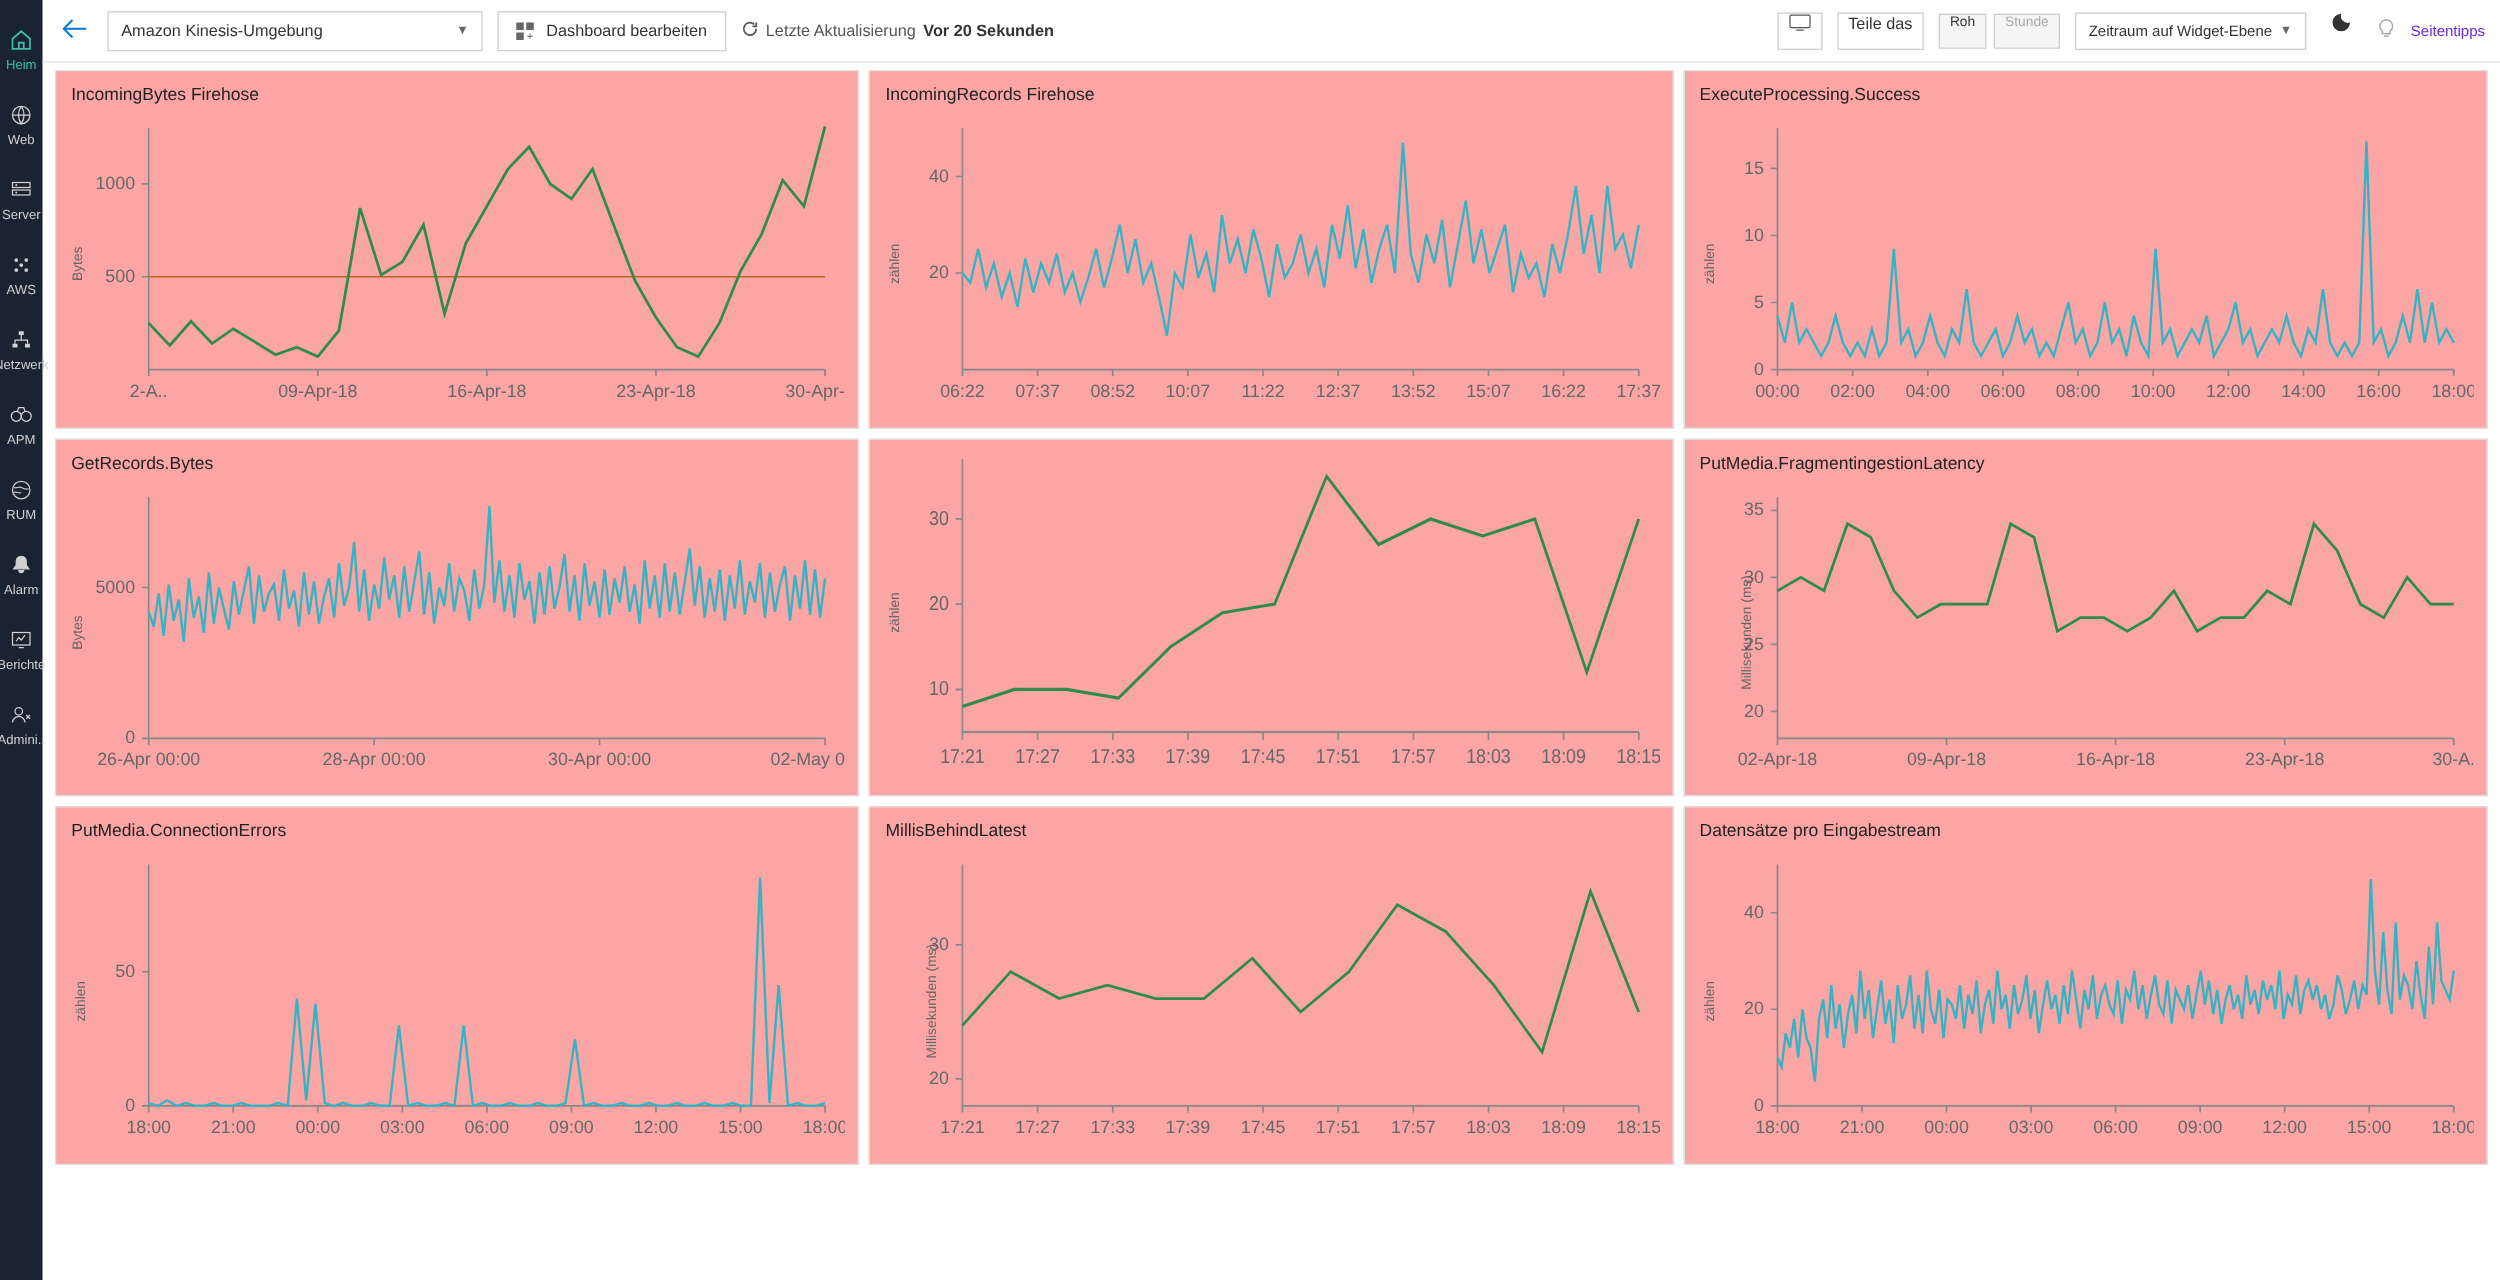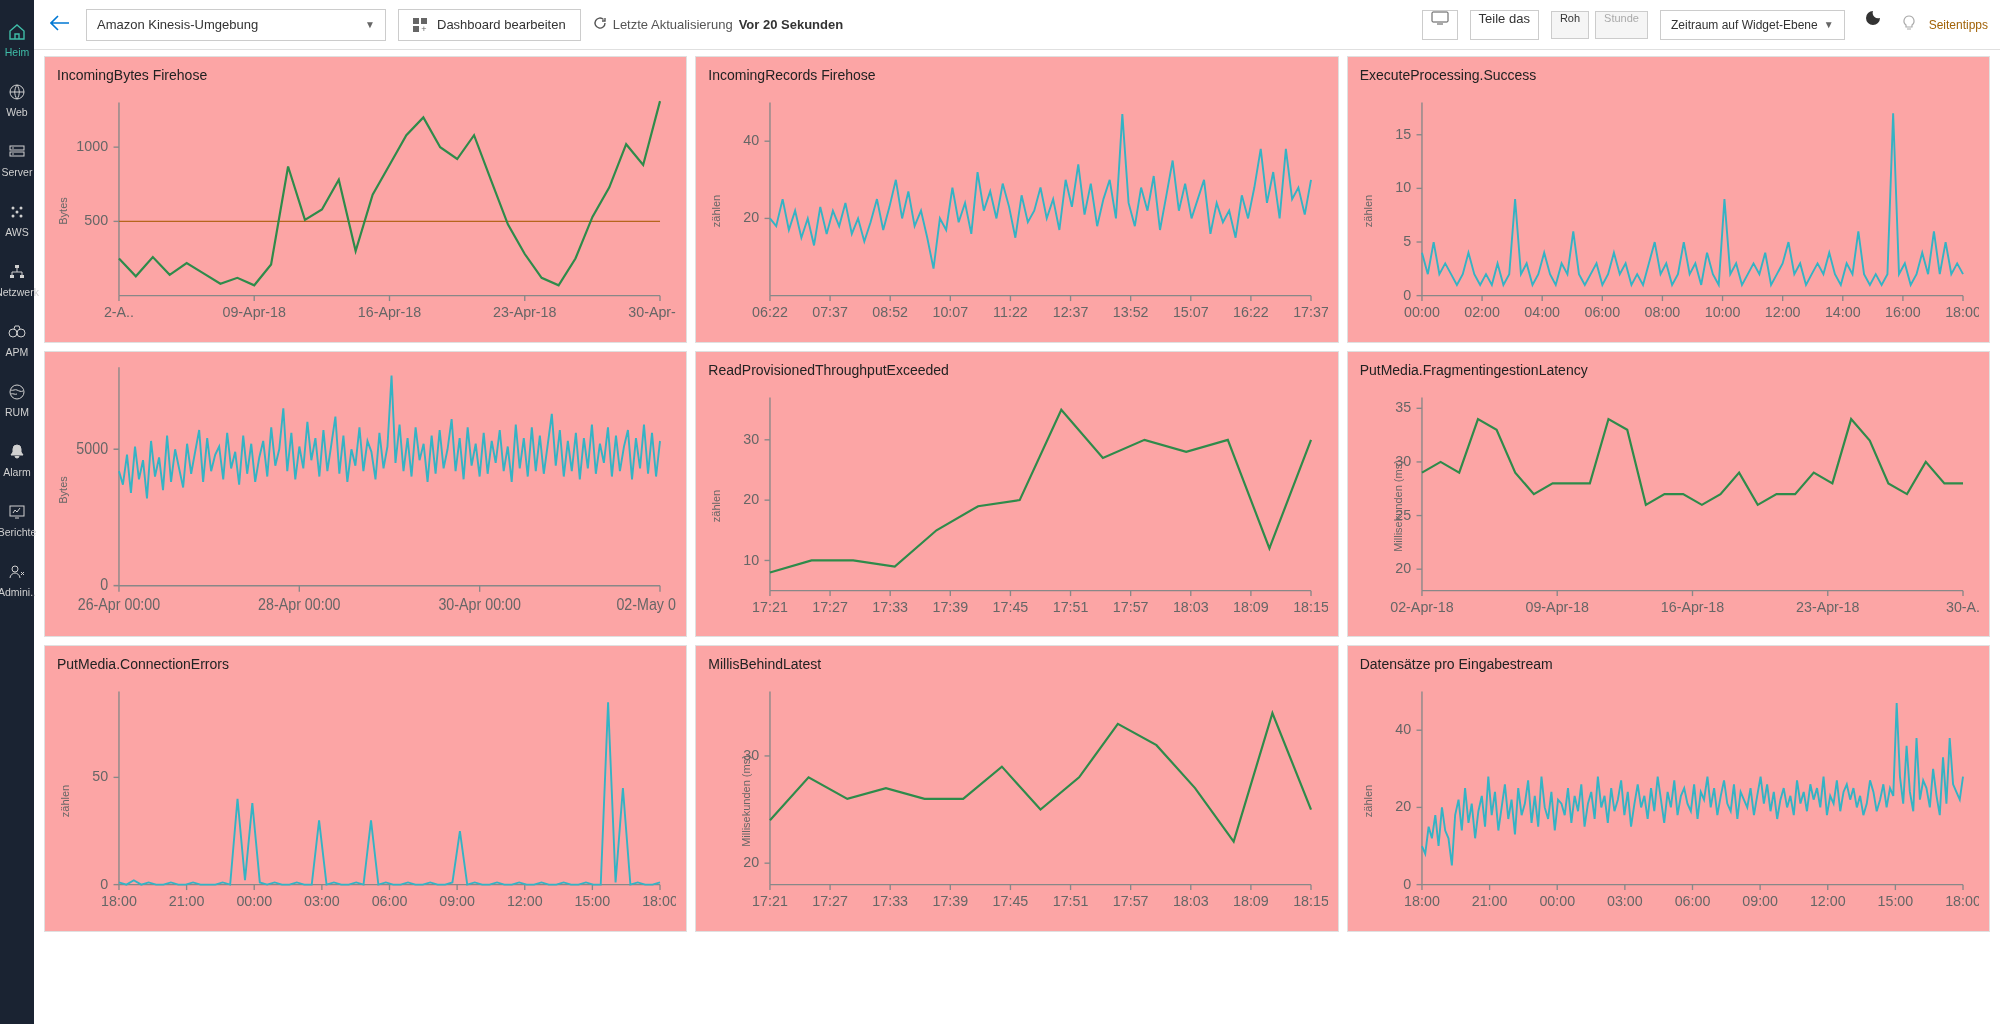--- a/index.html
+++ b/index.html
@@ -25,21 +25,21 @@
 .btn-edit .grid-icon .plus { background: none; color: #666; font-size: 9px; line-height: 6px; text-align: center; }
 .refresh { display: flex; align-items: center; gap: 6px; color: #555; font-size: 13px; }
 .refresh .refresh-icon { cursor: pointer; }
 .refresh b { color: #333; font-weight: 700; }
 .spacer { flex: 1; }
 .icon-btn { border: 1px solid #ccc; height: 30px; min-width: 32px; display: flex; align-items: flex-start; justify-content: center; padding: 0 8px; cursor: pointer; background: #fff; }
 .seg { display: flex; gap: 6px; align-items: center; }
 .seg .seg-btn { height: 28px; padding: 0 8px; border: 1px solid #ccc; background: #f5f5f5; cursor: pointer; font-size: 11px; color: #333; }
 .seg .seg-btn.dim { color: #aaa; }
 .range-select { border: 1px solid #ccc; height: 30px; padding: 0 10px; display: flex; align-items: center; gap: 6px; cursor: pointer; font-size: 12px; }
-.tips-link { color: #a16207; cursor: pointer; font-size: 12px; }
+.tips-link { color: #6d28d9; cursor: pointer; font-size: 12px; }
 
 
 .dash { flex: 1; overflow: auto; padding: 6px 10px 10px 10px; }
 .grid { display: grid; grid-template-columns: repeat(3, 1fr); gap: 8px; }
 .widget { border: 1px solid #e0e0e0; background: #fca5a5; display: flex; flex-direction: column; min-height: 232px; }
 .w-head { padding: 10px 12px 6px 12px; font-size: 14px; font-weight: 400; color: #222; }
 .w-body { flex: 1; position: relative; padding: 0 10px 8px 6px; }
 .chart-wrap { position: relative; width: 100%; height: 100%; min-height: 170px; }
 .y-label { position: absolute; left: -2px; top: 50%; transform: translateY(-50%) rotate(-90deg); transform-origin: center; font-size: 11px; color: #666; white-space: nowrap; }
 svg.chart { width: 100%; height: 100%; display: block; }
@@ -315,20 +315,21 @@
                   <text x="403.77777777777777" y="168" text-anchor="middle" class="tick-label">16:00</text>
                   <line x1="448" y1="152" x2="448" y2="156" class="axis"></line>
                   <text x="448" y="168" text-anchor="middle" class="tick-label">18:00</text>
 
           <path d="M50.0 120.4 L54.3 136.2 L58.6 112.6 L62.8 136.2 L67.1 128.3 L71.4 136.2 L75.7 144.1 L80.0 136.2 L84.2 120.4 L88.5 136.2 L92.8 144.1 L97.1 136.2 L101.4 144.1 L105.6 128.3 L109.9 144.1 L114.2 136.2 L118.5 81.0 L122.8 136.2 L127.0 128.3 L131.3 144.1 L135.6 136.2 L139.9 120.4 L144.2 136.2 L148.4 144.1 L152.7 128.3 L157.0 136.2 L161.3 104.7 L165.5 136.2 L169.8 144.1 L174.1 136.2 L178.4 128.3 L182.7 144.1 L186.9 136.2 L191.2 120.4 L195.5 136.2 L199.8 128.3 L204.1 144.1 L208.3 136.2 L212.6 144.1 L216.9 128.3 L221.2 112.6 L225.5 136.2 L229.7 128.3 L234.0 144.1 L238.3 136.2 L242.6 112.6 L246.9 136.2 L251.1 128.3 L255.4 144.1 L259.7 120.4 L264.0 136.2 L268.3 144.1 L272.5 81.0 L276.8 136.2 L281.1 128.3 L285.4 144.1 L289.7 136.2 L293.9 128.3 L298.2 136.2 L302.5 120.4 L306.8 144.1 L311.1 136.2 L315.3 128.3 L319.6 112.6 L323.9 136.2 L328.2 128.3 L332.5 144.1 L336.7 136.2 L341.0 128.3 L345.3 136.2 L349.6 120.4 L353.8 136.2 L358.1 144.1 L362.4 128.3 L366.7 136.2 L371.0 104.7 L375.2 136.2 L379.5 144.1 L383.8 136.2 L388.1 144.1 L392.4 136.2 L396.6 17.9 L400.9 136.2 L405.2 128.3 L409.5 144.1 L413.8 136.2 L418.0 120.4 L422.3 136.2 L426.6 104.7 L430.9 136.2 L435.2 112.6 L439.4 136.2 L443.7 128.3 L448.0 136.2 " class="line-teal"></path>
         </svg>
       </div>
     </div>
           </div>
           <div class="widget">
+    <div class="w-head">GetRecords.Bytes</div>
     <div class="w-body">
       <div class="chart-wrap">
         <span class="y-label">Bytes</span>
         <svg class="chart" viewBox="0 0 460 180" preserveAspectRatio="none">
           <line x1="50" y1="10" x2="50" y2="152" class="axis"></line>
           <line x1="50" y1="152" x2="448" y2="152" class="axis"></line>
           <line x1="46" y1="152" x2="50" y2="152" class="axis"></line>
                   <text x="42" y="155" text-anchor="end" class="tick-label">0</text>
                   <line x1="46" y1="63.25" x2="50" y2="63.25" class="axis"></line>
                   <text x="42" y="66.25" text-anchor="end" class="tick-label">5000</text>
@@ -340,21 +341,20 @@
                   <text x="315.3333333333333" y="168" text-anchor="middle" class="tick-label">30-Apr 00:00</text>
                   <line x1="448" y1="152" x2="448" y2="156" class="axis"></line>
                   <text x="448" y="168" text-anchor="middle" class="tick-label">02-May 00:00</text>
 
           <path d="M50.0 77.5 L52.9 86.3 L55.9 66.8 L58.8 91.7 L61.8 61.5 L64.7 82.8 L67.7 70.4 L70.6 95.2 L73.6 57.9 L76.5 81.0 L79.5 68.6 L82.4 89.9 L85.4 54.4 L88.3 84.5 L91.3 63.3 L94.2 75.7 L97.2 88.1 L100.1 59.7 L103.1 79.2 L106.0 65.0 L109.0 50.8 L111.9 84.5 L114.9 56.1 L117.8 77.5 L120.8 66.8 L123.7 61.5 L126.7 82.8 L129.6 52.6 L132.5 75.7 L135.5 65.0 L138.4 86.3 L141.4 54.4 L144.3 79.2 L147.3 59.7 L150.2 84.5 L153.2 68.6 L156.1 57.9 L159.1 81.0 L162.0 49.0 L165.0 73.9 L167.9 63.3 L170.9 36.6 L173.8 77.5 L176.8 52.6 L179.7 82.8 L182.7 61.5 L185.6 75.7 L188.6 45.5 L191.5 70.4 L194.5 56.1 L197.4 81.0 L200.4 50.8 L203.3 77.5 L206.3 59.7 L209.2 42.0 L212.1 79.2 L215.1 54.4 L218.0 84.5 L221.0 63.3 L223.9 73.9 L226.9 49.0 L229.8 77.5 L232.8 57.9 L235.7 65.0 L238.7 82.8 L241.6 52.6 L244.6 75.7 L247.5 61.5 L250.5 15.3 L253.4 72.1 L256.4 47.3 L259.3 77.5 L262.3 56.1 L265.2 81.0 L268.2 49.0 L271.1 70.4 L274.1 59.7 L277.0 84.5 L280.0 54.4 L282.9 79.2 L285.9 50.8 L288.8 75.7 L291.7 63.3 L294.7 43.7 L297.6 77.5 L300.6 56.1 L303.5 82.8 L306.5 49.0 L309.4 73.9 L312.4 59.7 L315.3 81.0 L318.3 52.6 L321.2 79.2 L324.2 57.9 L327.1 72.1 L330.1 50.8 L333.0 77.5 L336.0 61.5 L338.9 84.5 L341.9 47.3 L344.8 75.7 L347.8 56.1 L350.7 81.0 L353.7 49.0 L356.6 77.5 L359.6 54.4 L362.5 79.2 L365.5 59.7 L368.4 40.2 L371.3 73.9 L374.3 50.8 L377.2 81.0 L380.2 57.9 L383.1 77.5 L386.1 52.6 L389.0 82.8 L392.0 56.1 L394.9 75.7 L397.9 47.3 L400.8 79.2 L403.8 59.7 L406.7 72.1 L409.7 49.0 L412.6 81.0 L415.6 54.4 L418.5 77.5 L421.5 61.5 L424.4 50.8 L427.4 82.8 L430.3 56.1 L433.3 75.7 L436.2 47.3 L439.2 79.2 L442.1 52.6 L445.1 81.0 L448.0 57.9 " class="line-teal"></path>
         </svg>
       </div>
     </div>
           </div>
           <div class="widget">
-    <div class="w-head">ReadProvisionedThroughputExceeded</div>
     <div class="w-body">
       <div class="chart-wrap">
         <span class="y-label">zählen</span>
         <svg class="chart" viewBox="0 0 460 180" preserveAspectRatio="none">
           <line x1="50" y1="10" x2="50" y2="152" class="axis"></line>
           <line x1="50" y1="152" x2="448" y2="152" class="axis"></line>
           <line x1="46" y1="129.8125" x2="50" y2="129.8125" class="axis"></line>
                   <text x="42" y="132.8125" text-anchor="end" class="tick-label">10</text>
                   <line x1="46" y1="85.4375" x2="50" y2="85.4375" class="axis"></line>
                   <text x="42" y="88.4375" text-anchor="end" class="tick-label">20</text>

